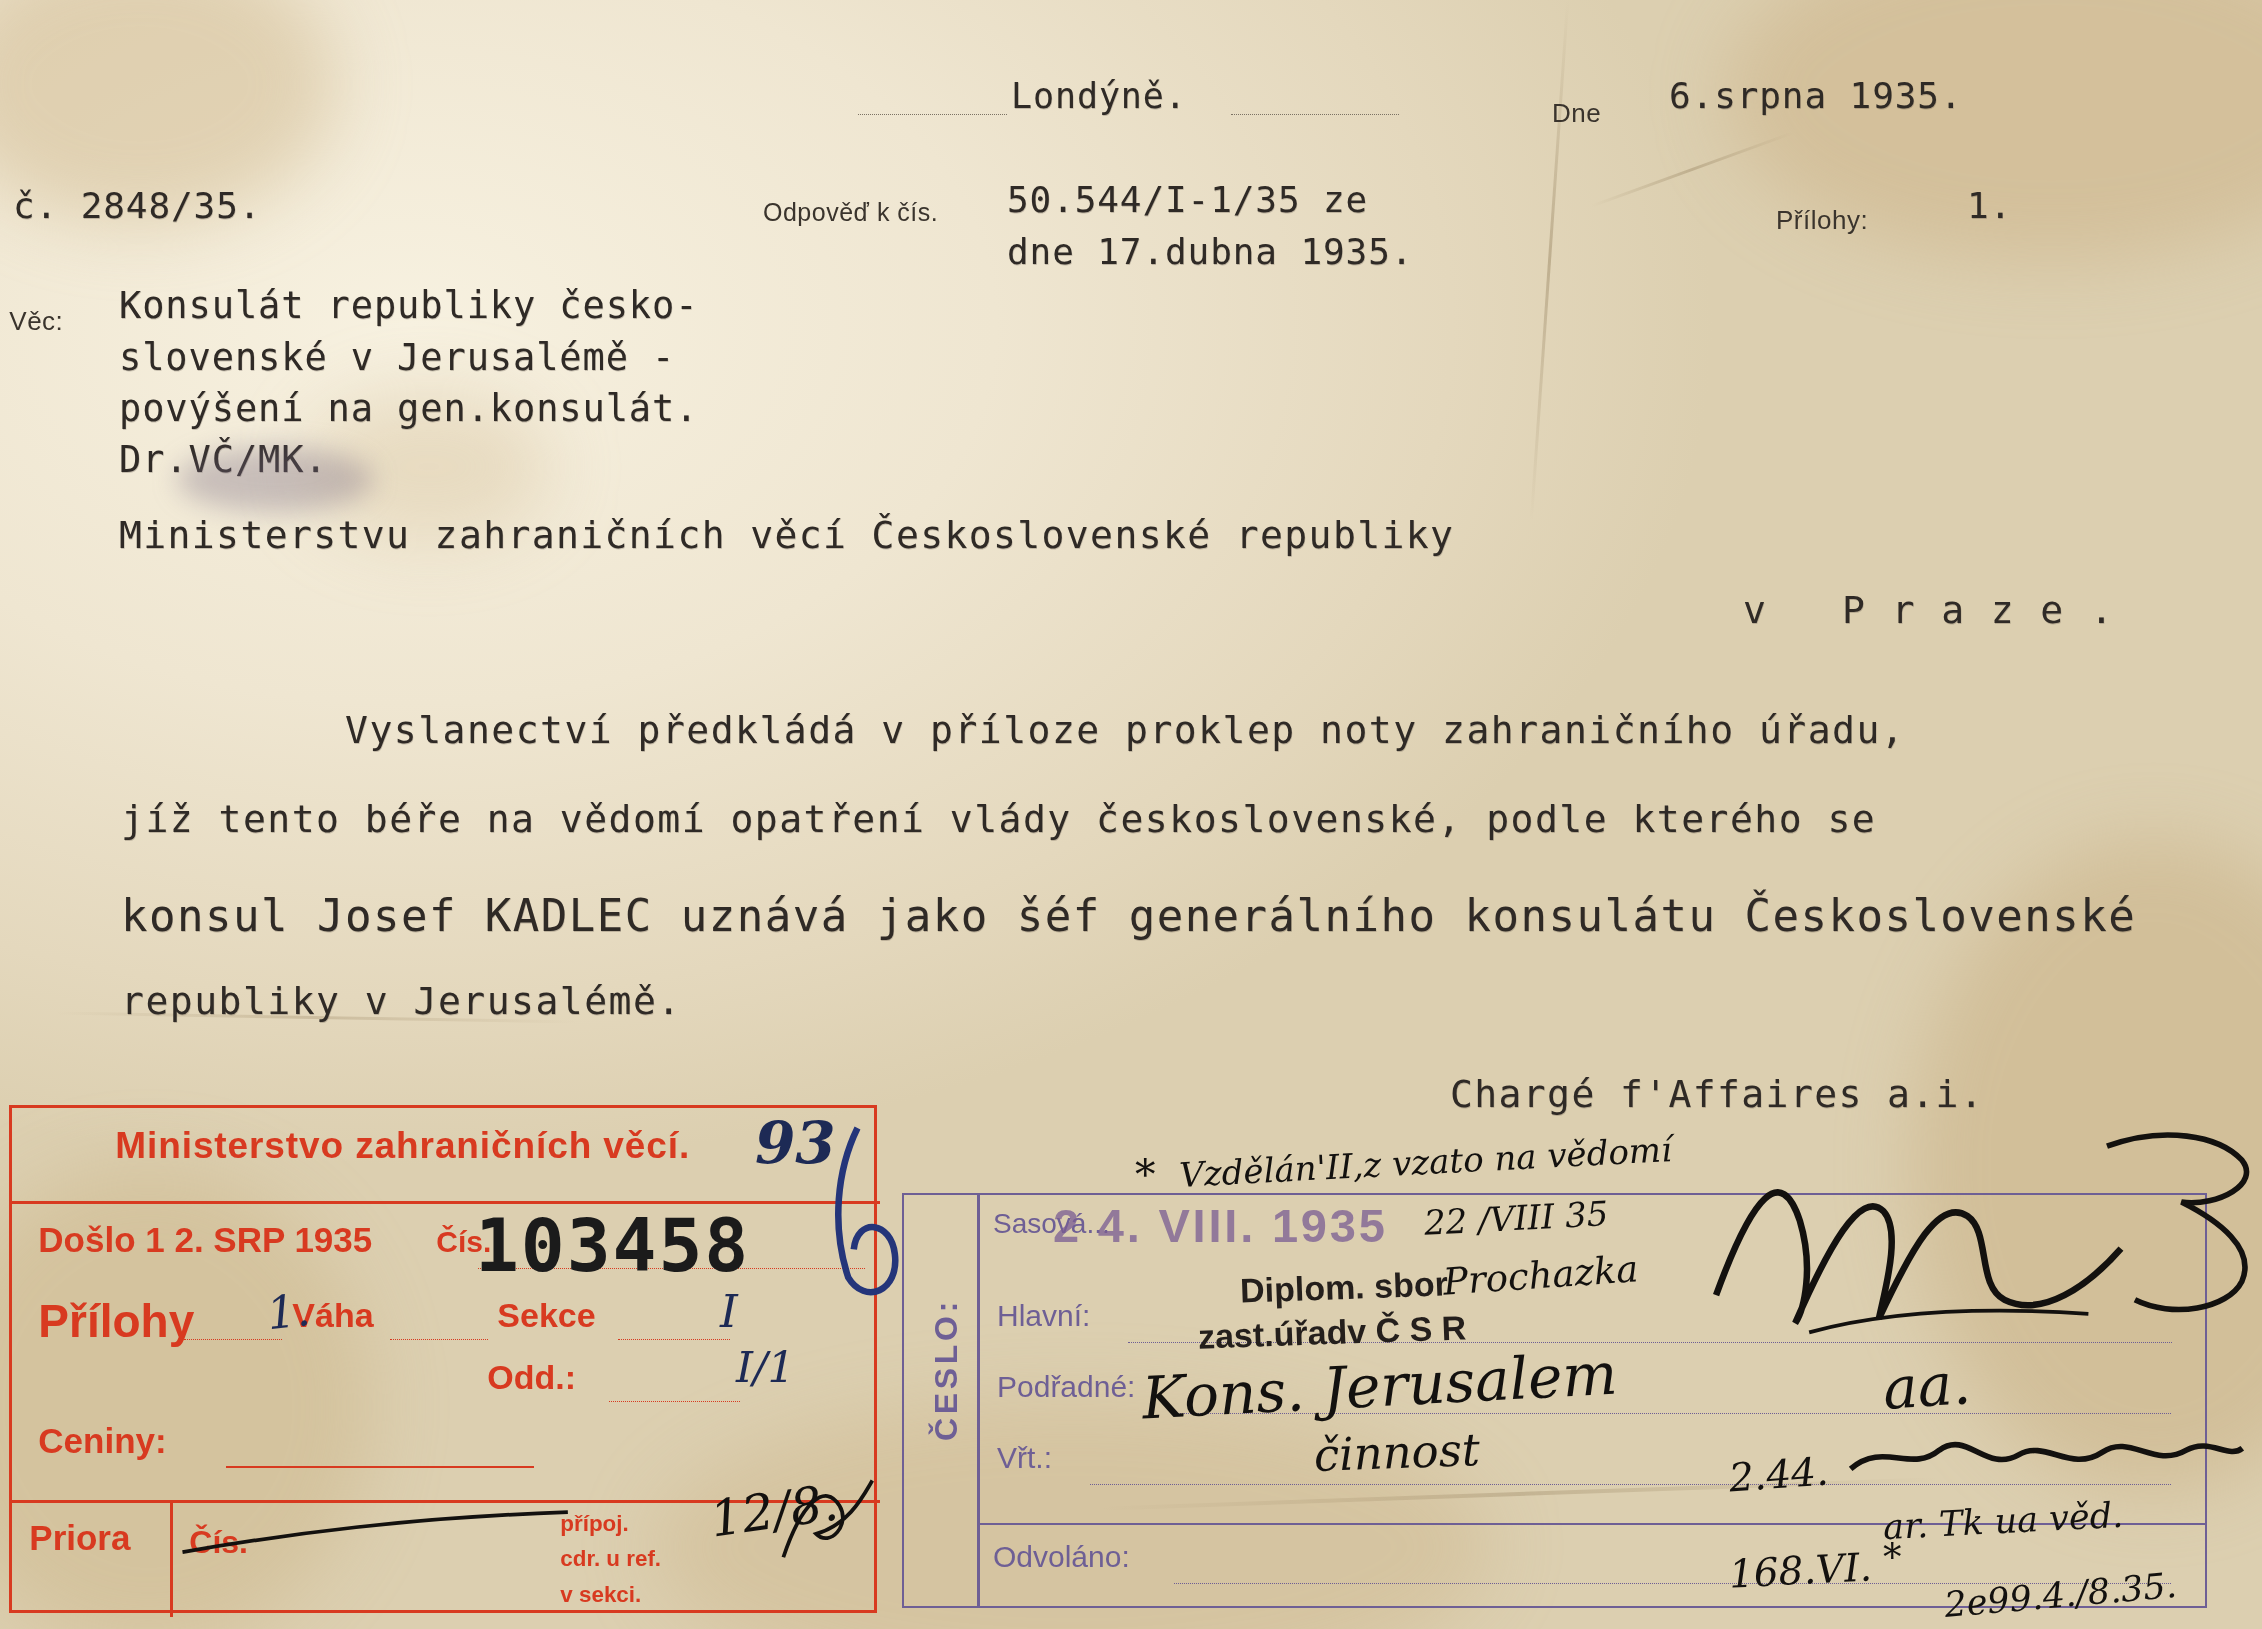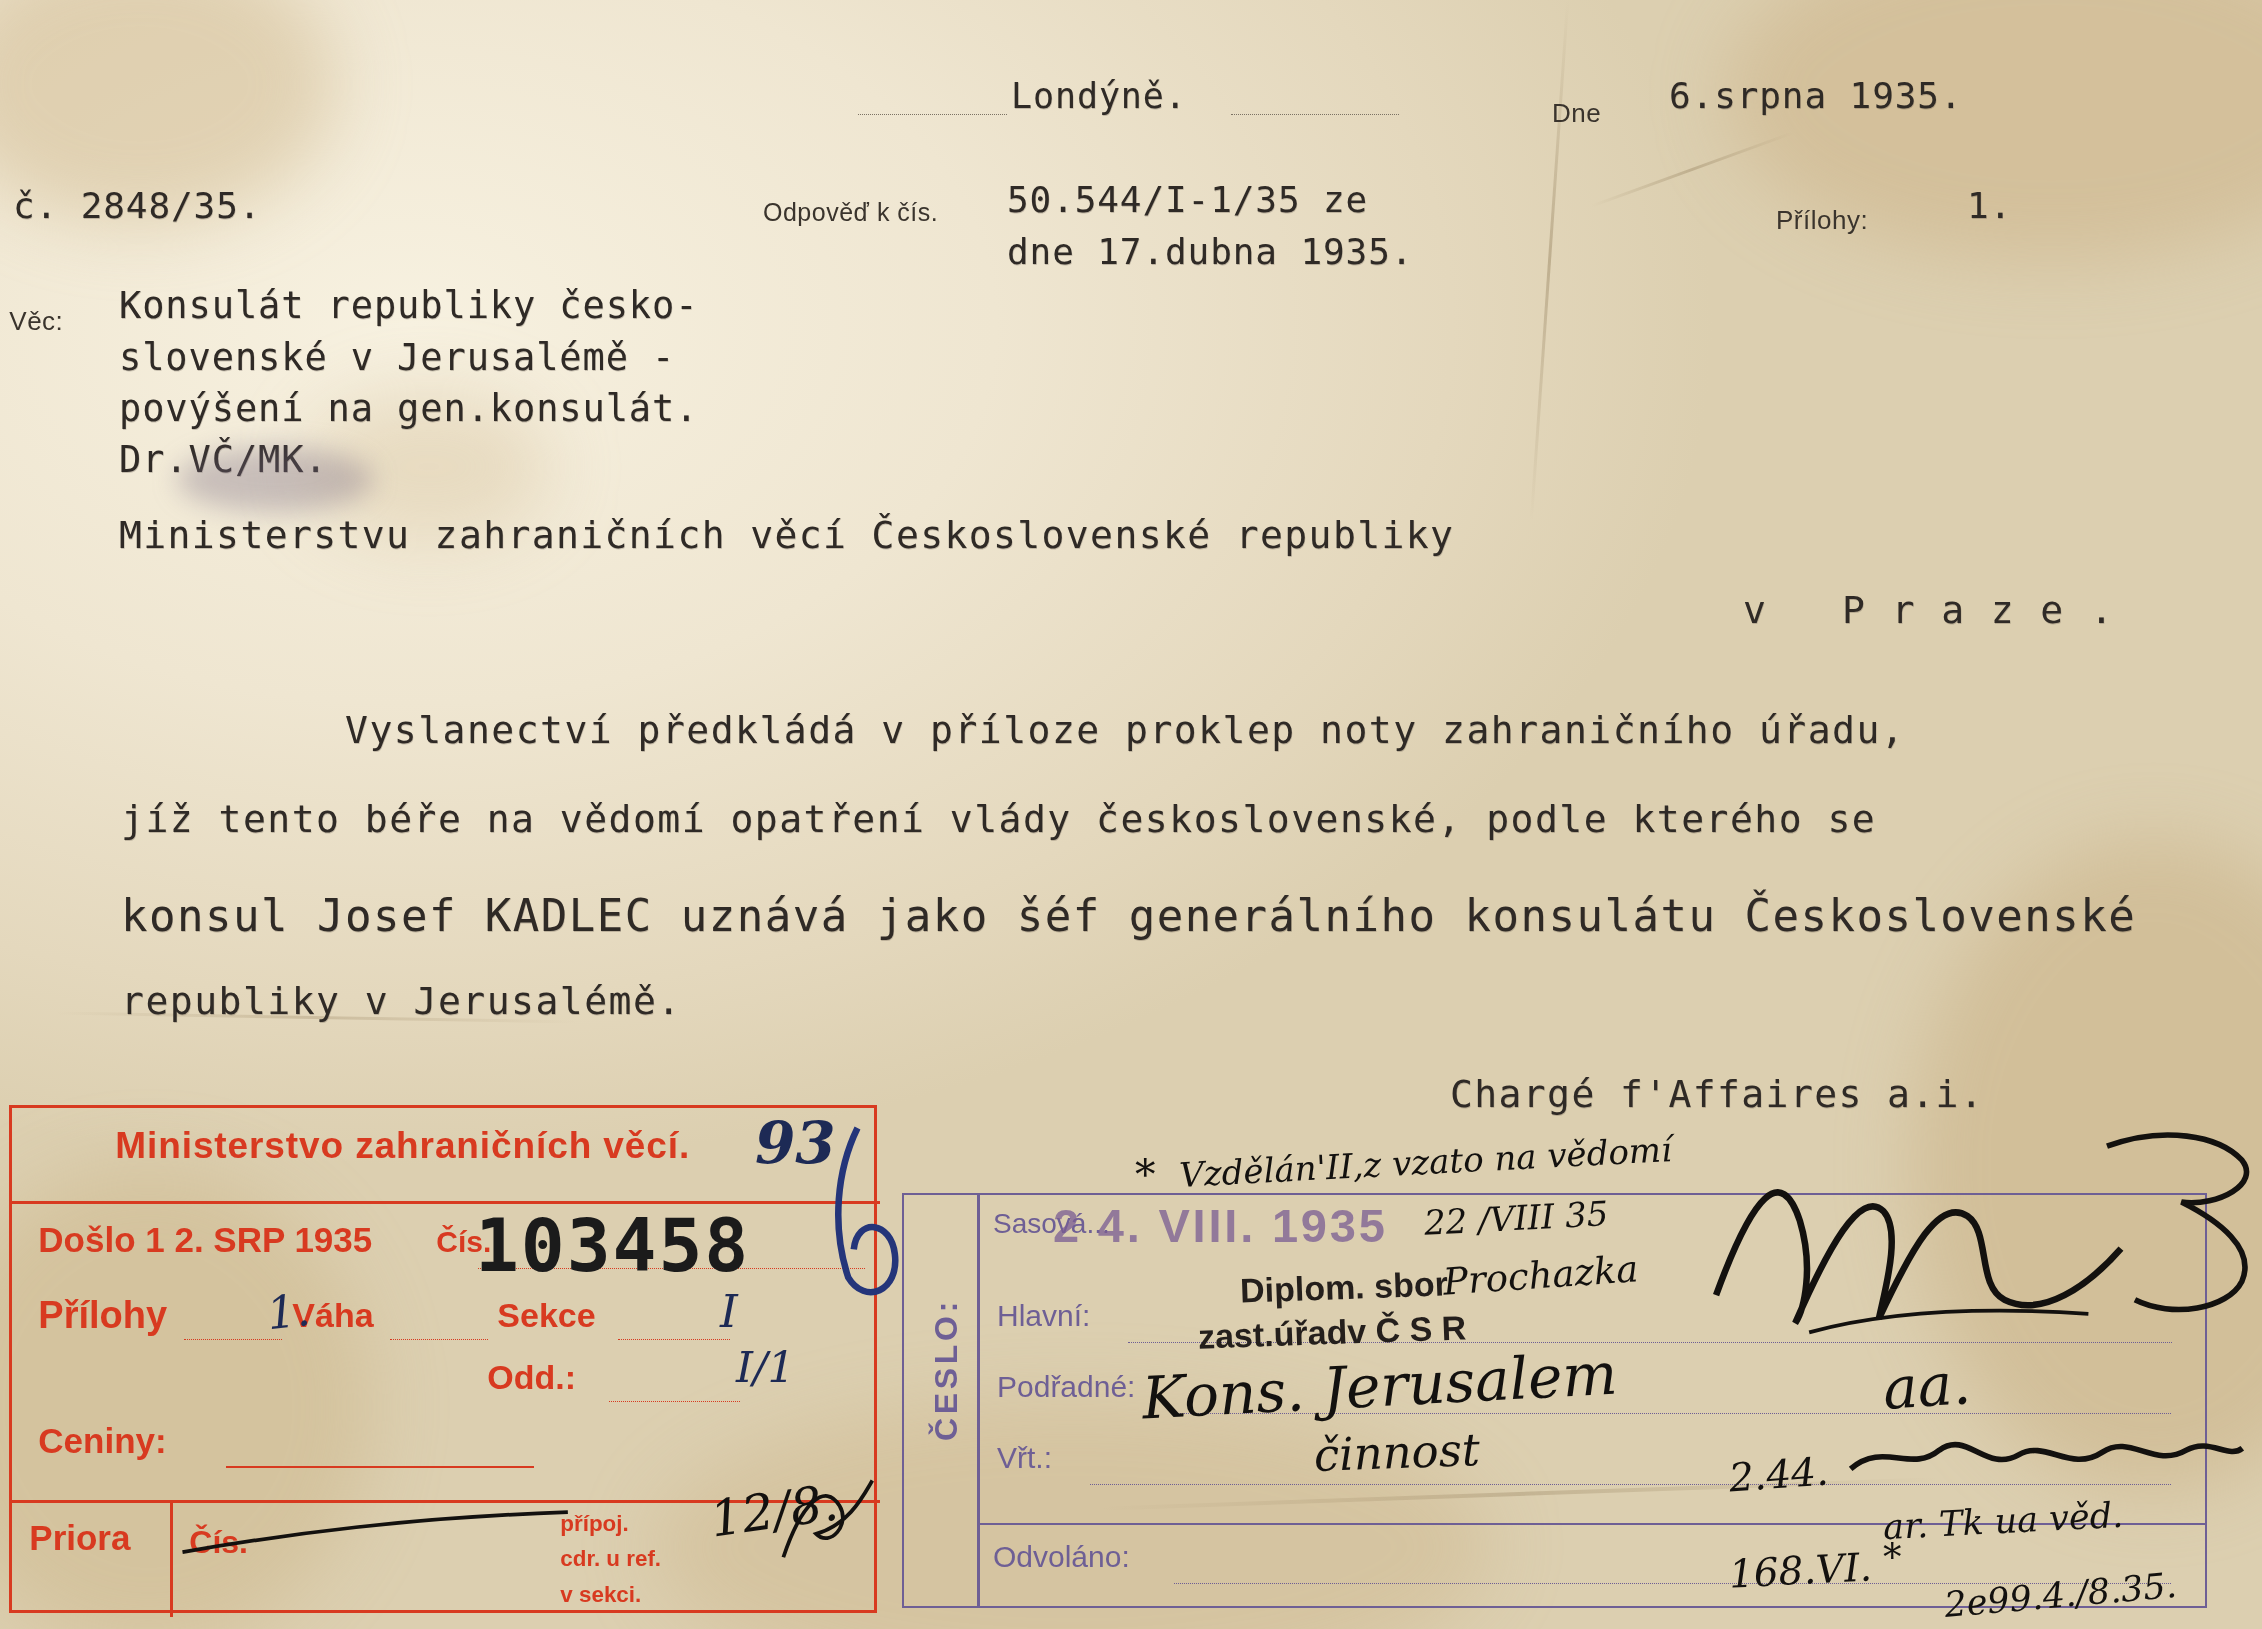--- a/index.html
+++ b/index.html
@@ -155,21 +155,21 @@
 
   <div id="redstamp" style="left:9.3px;top:1105px;width:868px;height:508px;">
 
     <div class="rs" style="left:103px;top:17px;font-size:37px;letter-spacing:0.9px;">Ministerstvo zahraničních věcí.</div>
     <div class="rsline" style="left:0;top:93px;width:868px;"></div>
 
     <div class="rs" style="left:26px;top:112px;font-size:35px;">Došlo 1 2. SRP 1935</div>
     <div class="rs" style="left:424px;top:117px;font-size:30px;">Čís.</div>
     <div class="rsdot" style="left:466px;top:160px;width:387px;"></div>
 
-    <div class="rs" style="left:26px;top:186px;font-size:38px;">Přílohy</div>
+    <div class="rs" style="left:26px;top:186px;font-size:46px;">Přílohy</div>
     <div class="rsdot" style="left:172px;top:231px;width:98px;"></div>
     <div class="rs" style="left:280px;top:188px;font-size:34px;">Váha</div>
     <div class="rsdot" style="left:378px;top:231px;width:98px;"></div>
     <div class="rs" style="left:485px;top:188px;font-size:34px;">Sekce</div>
     <div class="rsdot" style="left:606px;top:231px;width:112px;"></div>
 
     <div class="rs" style="left:475px;top:250px;font-size:34px;">Odd.:</div>
     <div class="rsdot" style="left:597px;top:293px;width:131px;"></div>
 
     <div class="rs" style="left:26px;top:313px;font-size:35px;">Ceniny:</div>

